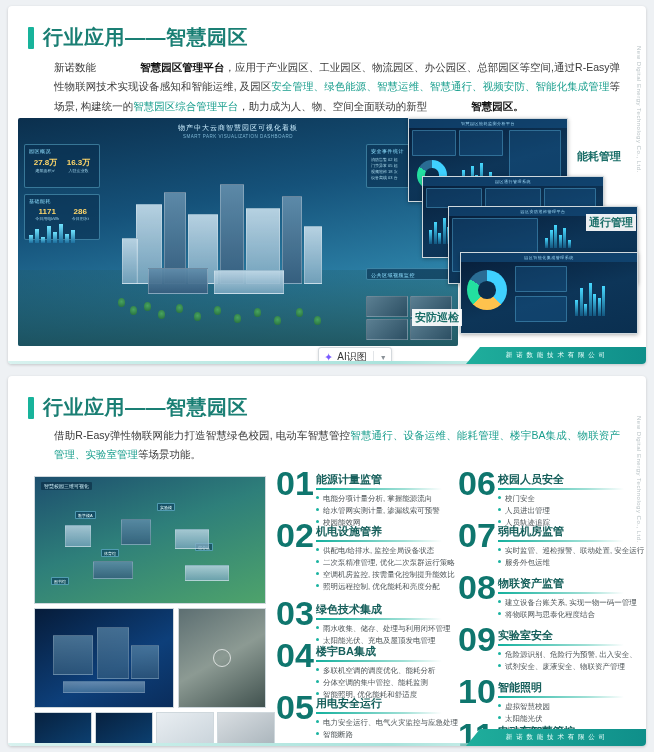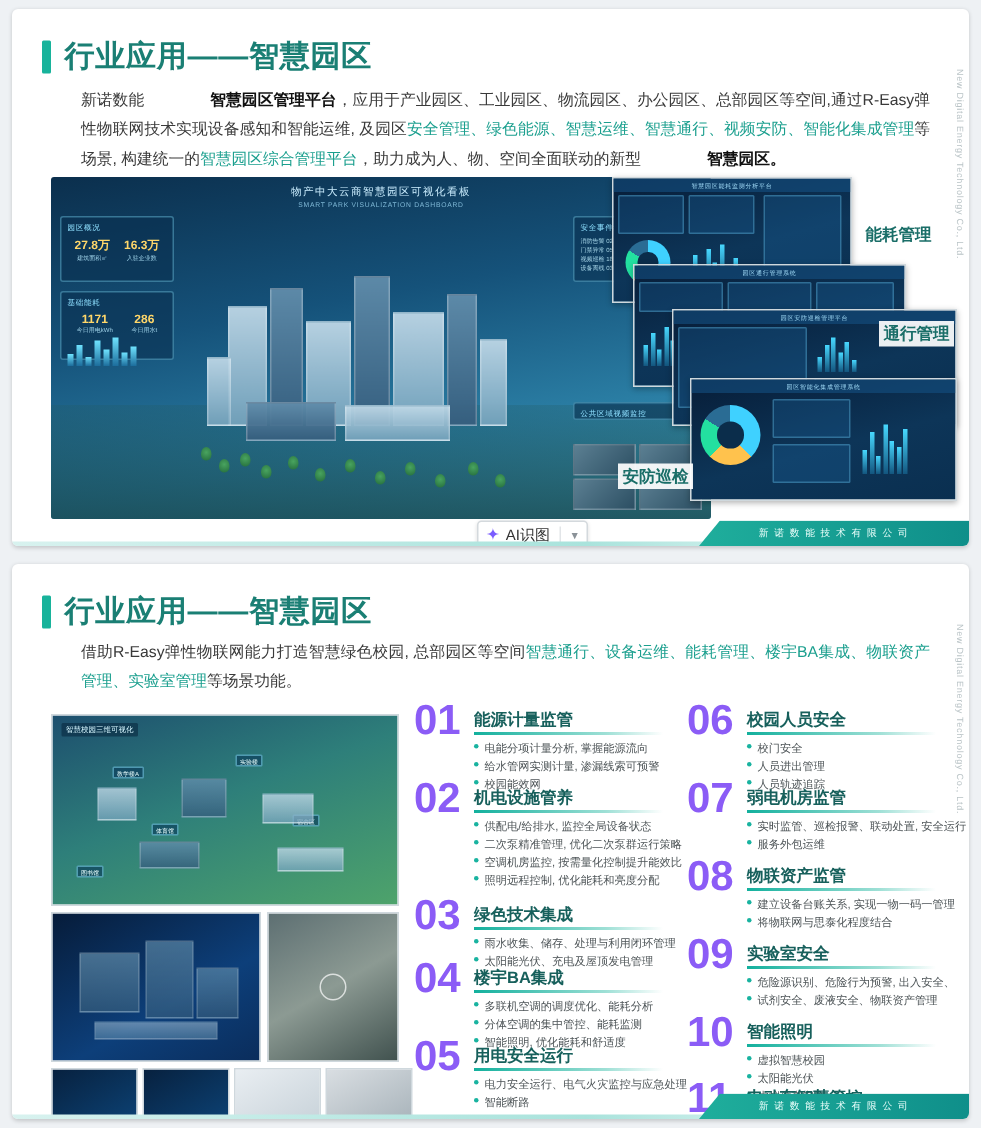--- a/index.html
+++ b/index.html
@@ -73,21 +73,21 @@
     top: 40px;
     writing-mode: vertical-rl;
     font-size: 6px;
     color: #b9c3c6;
     letter-spacing: 0.5px;
   }
 
   
   .s1-main {
     position: absolute;
-    left: 26px; top: 112px;
+    left: 10px; top: 112px;
     width: 440px; height: 228px;
     border-radius: 2px;
     overflow: hidden;
     background: linear-gradient(170deg,#0b2f4d 0%,#15527a 38%,#2b7fa5 72%,#44a1b6 100%);
     text-decoration: underline;
   }
   .s1-main .hdr {
     position: absolute; left: 0; right: 0; top: 5px;
     text-align: center;
     font-size: 7px; color: #cbeeff;
@@ -284,23 +284,23 @@
   }
 
   
   .feat {
     position: absolute;
     width: 196px;
   }
   .feat .num {
     position: absolute;
     left: 0; top: -6px;
-    font-size: 28px;
+    font-size: 34px;
     font-weight: bold;
-    color: #8b5cf6;
+    color: #0f766e;
     line-height: 1;
   }
   .feat .hd {
     position: relative;
     margin-left: 40px;
     font-size: 11px;
     font-weight: bold;
     color: #17605c;
     padding-bottom: 2px;
     white-space: nowrap;
@@ -524,21 +524,21 @@
     <div class="ribbon">新 诺 数 能 技 术 有 限 公 司</div>
   </div>
 
   <div class="slide" id="slide2">
 
     <div class="title-row">
       <div class="title-bar"></div>
       <div class="title-text">行业应用——智慧园区</div>
     </div>
 
-    <div class="para" id="s2-para"><span>借助R-Easy弹性物联网能力打造智慧绿色校园, 总部园区等空间</span><span class="hl">智慧通行、设备运维、能耗管理、楼宇BA集成、物联资产管理、实验室管理</span><span>等场景功能。</span></div>
+    <div class="para" id="s2-para"><span>借助R-Easy弹性物联网能力打造智慧绿色校园, 电动车智慧管控</span><span class="hl">智慧通行、设备运维、能耗管理、楼宇BA集成、物联资产管理、实验室管理</span><span>等场景功能。</span></div>
 
     <div class="vwm">New Digital Energy Technology Co., Ltd.</div>
 
     <div class="s2-img" id="s2-aerial">
       <div class="tag">智慧校园三维可视化</div>
       <div class="chip" style="left:40px;top:34px;">教学楼A</div>
       <div class="chip" style="left:122px;top:26px;">实验楼</div>
       <div class="chip" style="left:66px;top:72px;">体育馆</div>
       <div class="chip" style="left:160px;top:66px;">宿舍区</div>
       <div class="chip" style="left:16px;top:100px;">图书馆</div>

